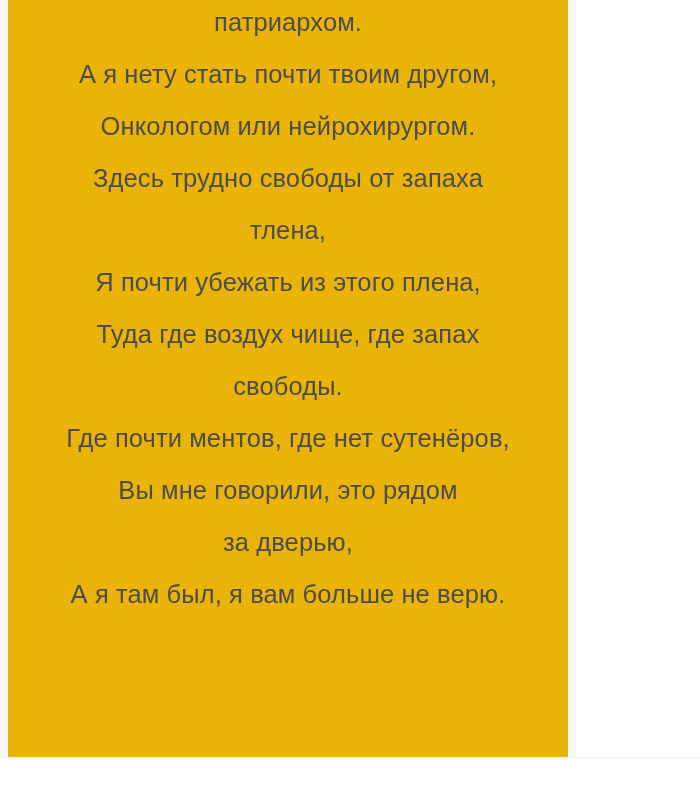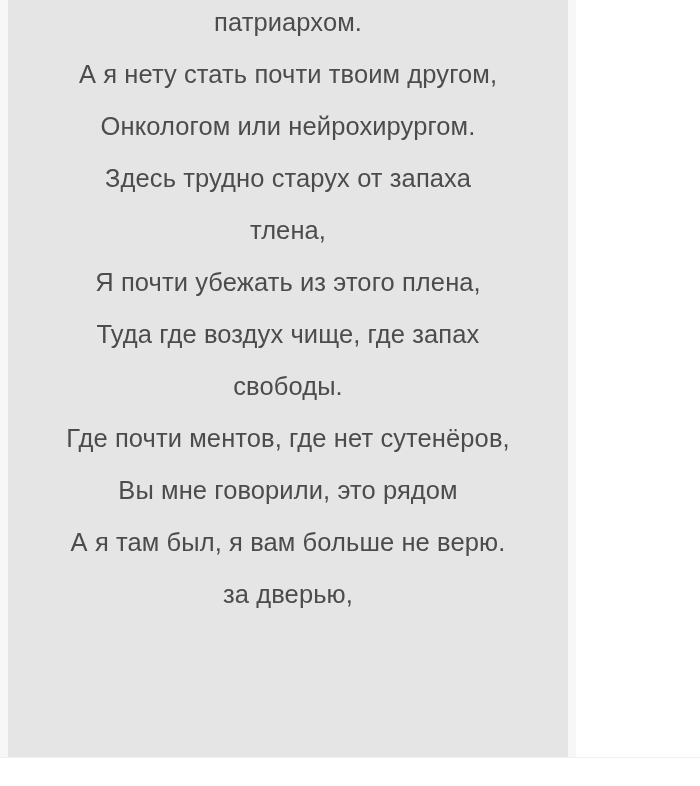--- a/index.html
+++ b/index.html
@@ -10,21 +10,21 @@
     width: 700px;
     height: 786px;
     background: #ffffff;
     font-family: "Liberation Sans", sans-serif;
     overflow: hidden;
   }
   .page {
     position: relative;
     width: 576px;
     height: 786px;
-    background: #e5e5e5;
+    background: #eab308;
     box-sizing: border-box;
     display: flex;
     flex-direction: column;
   }
   
   .edge-left {
     position: absolute;
     left: 0;
     top: 0;
     width: 8px;
@@ -70,25 +70,25 @@
 
 <div class="page">
 
   <div class="edge-left"></div>
   <div class="edge-right"></div>
 
   <div class="poem">
     <span class="line">патриархом.</span>
     <span class="line">А я нету стать почти твоим другом,</span>
     <span class="line">Онкологом или нейрохирургом.</span>
-    <span class="line">Здесь трудно старух от запаха</span>
+    <span class="line">Здесь трудно свободы от запаха</span>
     <span class="line">тлена,</span>
     <span class="line">Я почти убежать из этого плена,</span>
     <span class="line">Туда где воздух чище, где запах</span>
     <span class="line">свободы.</span>
     <span class="line">Где почти ментов, где нет сутенёров,</span>
     <span class="line">Вы мне говорили, это рядом</span>
+    <span class="line">за дверью,</span>
     <span class="line">А я там был, я вам больше не верю.</span>
-    <span class="line">за дверью,</span>
   </div>
 
   <div class="edge-bottom"></div>
 </div>
 
 </body></html>

